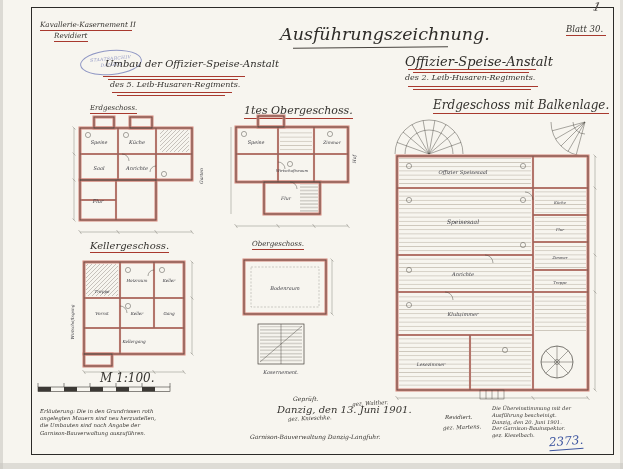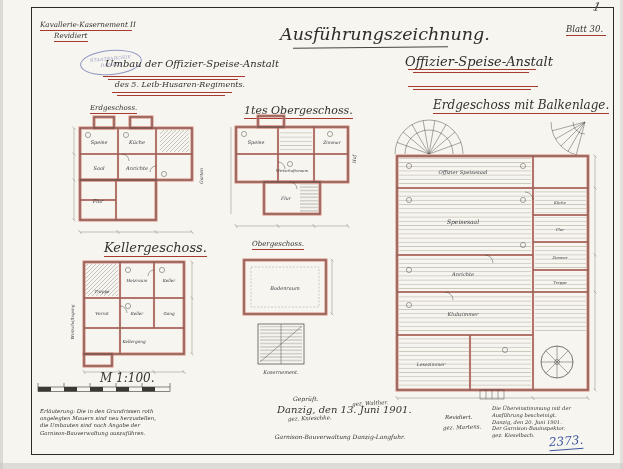--- a/index.html
+++ b/index.html
@@ -1,21 +1,21 @@
 <!DOCTYPE html>
 <html><head>
 <meta charset="utf-8">
 <style>
   * { margin:0; padding:0; box-sizing:border-box; }
   html,body { width:623px; height:469px; }
   body { position:relative; overflow:hidden; background:#f6f4ed; font-family:"DejaVu Serif", serif; }
   #sheet { position:absolute; inset:0; background:#f7f5ef; }
   .abs { position:absolute; white-space:nowrap; }
   .script { font-style:italic; color:#35332f; }
-  .ctr { text-align:center; }
+  .ctr { text-align:left; }
   .redline { position:absolute; height:1px; background:#a8392e; }
   .inkline { position:absolute; height:1.2px; background:#48443f; }
   .plan-title { position:absolute; white-space:nowrap; font-style:italic; color:#34322e;
                 border-bottom:1px solid #a8392e; padding-bottom:1px; }
   .frame { position:absolute; left:31px; top:7px; width:583px; height:448px; border:1.6px solid #2c2b28; }
   .stamp { position:absolute; left:80px; top:50px; width:62px; height:25px; border:1.5px solid #7e87bd;
            border-radius:50%; transform:rotate(-5deg); color:#7e87bd; font-size:4.4px; font-style:italic;
            text-align:center; padding-top:5px; line-height:1.25; opacity:.85; letter-spacing:.4px; }
   .edge { position:absolute; background:#c6c3bd; }
   svg { position:absolute; overflow:visible; }
@@ -59,40 +59,41 @@
   <div class="abs script ctr" style="left:105px;top:58px;width:150px;font-size:10px;color:#2e2c29">Umbau der Offizier-Speise-Anstalt</div>
   <div class="redline" style="left:103px;top:76px;width:142px"></div>
   <div class="redline" style="left:108px;top:78.5px;width:130px"></div>
   <div class="abs script ctr" style="left:110px;top:80px;width:140px;font-size:8px">des 5. Leib-Husaren-Regiments.</div>
   <div class="redline" style="left:112px;top:92px;width:120px"></div>
   <div class="redline" style="left:117px;top:94.5px;width:108px"></div>
 
   <div class="abs script ctr" style="left:405px;top:54px;width:135px;font-size:13px;color:#2e2c29">Offizier-Speise-Anstalt</div>
   <div class="redline" style="left:408px;top:69px;width:128px"></div>
   <div class="redline" style="left:413px;top:71.5px;width:116px"></div>
+  <div class="abs script ctr" style="left:405px;top:73px;width:135px;font-size:8px">des 2. Leib-Husaren-Regiments.</div>
   <div class="redline" style="left:408px;top:86px;width:130px"></div>
   <div class="redline" style="left:413px;top:88.5px;width:118px"></div>
 
   <svg width="0" height="0">
     <defs>
       <pattern id="beamsH" width="5" height="4.2" patternUnits="userSpaceOnUse">
         <line x1="0" y1="2.1" x2="5" y2="2.1" stroke="#a39a88" stroke-width="0.45"></line>
       </pattern>
       <pattern id="hatchD" width="4" height="4" patternUnits="userSpaceOnUse">
         <line x1="0" y1="4" x2="4" y2="0" stroke="#8a857e" stroke-width="0.45"></line>
       </pattern>
       <pattern id="stepsH" width="4" height="3.4" patternUnits="userSpaceOnUse">
         <line x1="0" y1="1.7" x2="4" y2="1.7" stroke="#6f6b64" stroke-width="0.5"></line>
       </pattern>
     </defs>
   </svg>
 
   <div class="plan-title" style="left:90px;top:104px;font-size:7px">Erdgeschoss.</div>
   <div class="plan-title" style="left:244px;top:104px;font-size:11px">1tes Obergeschoss.</div>
-  <div class="plan-title" style="left:104px;top:240px;font-size:13px">Kellergeschoss.</div>
+  <div class="plan-title" style="left:90px;top:240px;font-size:10px">Kellergeschoss.</div>
   <div class="plan-title" style="left:252px;top:240px;font-size:7px">Obergeschoss.</div>
   <div class="plan-title" style="left:433px;top:98px;font-size:12px">Erdgeschoss mit Balkenlage.</div>
 
   <svg style="left:72px;top:114px" width="140" height="132" viewBox="0 0 140 132">
     <rect x="88" y="16" width="29" height="22" fill="url(#hatchD)"></rect>
     <g>
       <rect class="w" x="22" y="3" width="20" height="11"></rect>
         <rect class="w" x="58" y="3" width="22" height="11"></rect>
       <rect class="w" x="8" y="14" width="112" height="52"></rect>
         <rect class="w" x="8" y="66" width="76" height="40"></rect>

